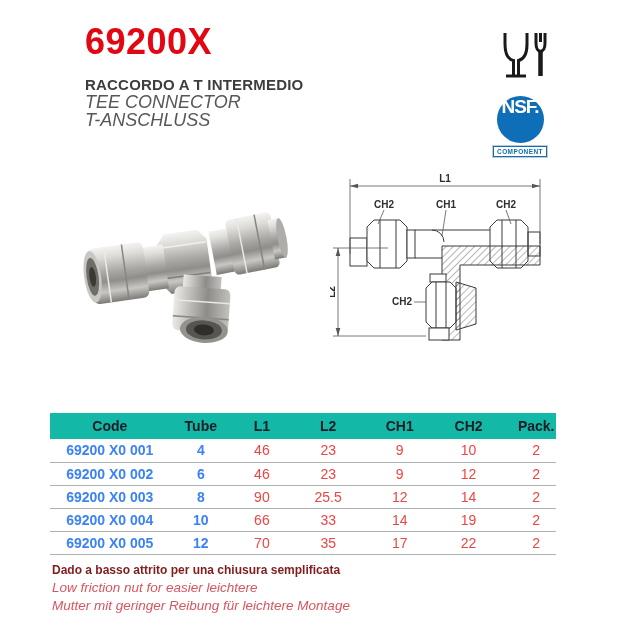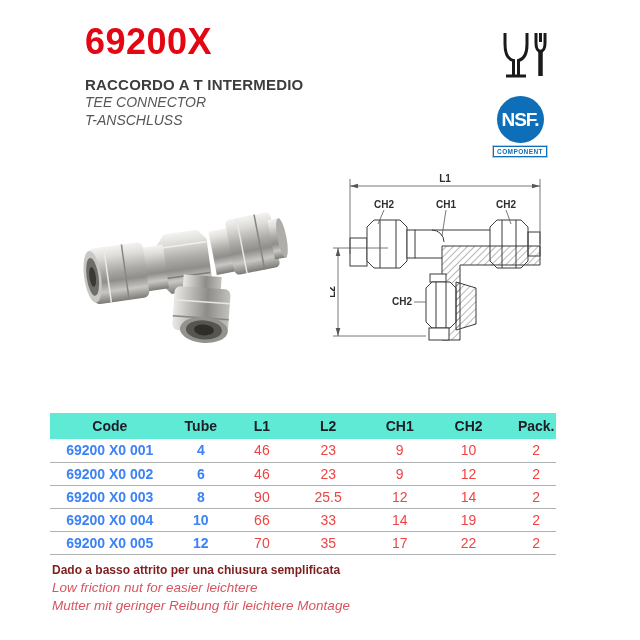--- a/index.html
+++ b/index.html
@@ -5,41 +5,41 @@
   * { margin:0; padding:0; box-sizing:border-box; }
   html,body { background:#fff; }
   .page {
     position:relative; width:556px; height:640px; background:#ffffff;
     font-family:"Liberation Sans", sans-serif; overflow:hidden;text-decoration:underline;
   }
   
   .title-block { position:absolute; left:85px; top:22px; }
   .product-code { font-size:36px; font-weight:bold; color:#e30613; letter-spacing:0.5px; line-height:40px; }
   .title-it { margin-top:14px; font-size:15px; font-weight:bold; color:#3d3d3c; letter-spacing:0.2px; }
-  .title-sub { font-size:14px; font-style:italic; color:#575756; line-height:18px; }
+  .title-sub { font-size:18px; font-style:italic; color:#575756; line-height:18px; }
   
   .cert-col { position:absolute; left:489px; top:28px; width:62px; display:flex; flex-direction:column; align-items:center; }
   .nsf-circle {
     margin-top:10px; width:47px; height:47px; border-radius:50%; background:#0e6eb8;
-    display:flex; align-items:center; justify-content:center;
+    display:flex; align-items:flex-start; justify-content:center;
     color:#fff; font-weight:bold; font-size:19px; letter-spacing:-1px;
   }
   .nsf-component {
     margin-top:3px; border:1px solid #0e6eb8; box-shadow:0 0 0 1px #c6cacc;
     background:#fff; color:#0e6eb8; font-size:6.5px; font-weight:bold;
     letter-spacing:0.4px; padding:1px 3px;
   }
   
   .photo-wrap { position:absolute; left:76px; top:186px; }
   .drawing-wrap { position:absolute; left:330px; top:164px; }
   .dim-label { font-size:10px; font-weight:bold; fill:#2e2e2e; font-family:"Liberation Sans",sans-serif; }
   
   .spec-table { position:absolute; left:50px; top:413px; width:520px; border-collapse:collapse; font-size:14px; }
   .spec-table th {
-    background:#5eead4; color:#1d1d28; font-weight:bold; height:26px;
+    background:#14b8a6; color:#1d1d28; font-weight:bold; height:26px;
     text-align:center; font-size:14px;
   }
   .spec-table td {
     text-align:center; height:23px; color:#ef4444;
     border-bottom:1px solid #aeb1b2;
   }
   .spec-table td.code, .spec-table td.tube { color:#3b82f6; font-weight:bold; }
   
   .notes { position:absolute; left:52px; top:561px; }
   .note-main { font-size:12px; font-weight:bold; color:#7f1d1d; line-height:18px; }

